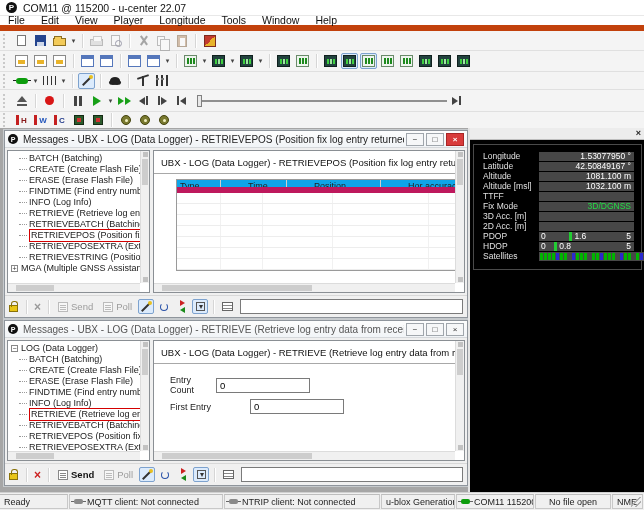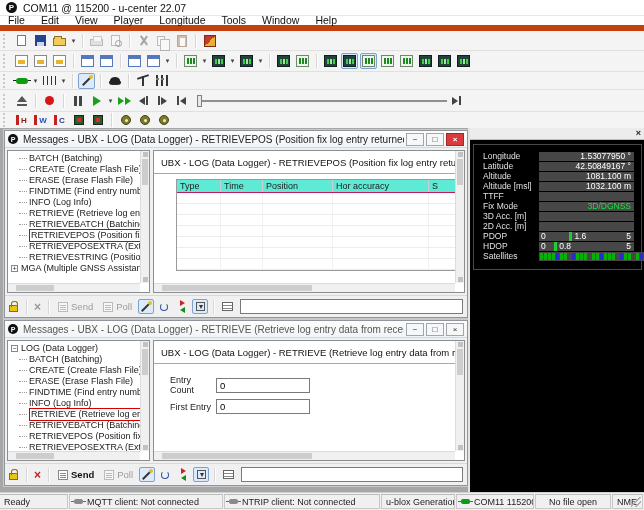--- a/index.html
+++ b/index.html
@@ -119,21 +119,21 @@
   .vscroll{position:absolute;top:0;right:0;width:9px;bottom:9px;background:#f0f0f0;border-left:1px solid #dcdcdc;}
   .vscroll .thumb{position:absolute;left:1px;right:1px;top:8px;height:26px;background:#cdcdcd;}
   .vscroll::before,.vscroll::after{content:"";position:absolute;left:2px;width:5px;height:5px;background:#c2c2c2;}
   .vscroll::before{top:1px;} .vscroll::after{bottom:1px;}
   .hscroll{position:absolute;left:0;right:9px;bottom:0;height:9px;background:#f0f0f0;border-top:1px solid #dcdcdc;}
   .hscroll .thumb{position:absolute;top:1px;bottom:1px;left:8px;width:38px;background:#cdcdcd;}
 
   .cheading{font-size:9.5px;color:#111;padding:6px 0 0 7px;white-space:nowrap;overflow:hidden;}
   .chr{border-top:1px solid #a8a8a8;margin:5px 0 0 0;}
   .msgtable{position:absolute;left:22px;top:28px;width:340px;border:1px solid #9a9a9a;background:#fff;}
-  .mth{display:flex;background:#5eead4;border-bottom:1px solid #be185d;height:13px;}
+  .mth{display:flex;background:#0ea5e9;border-bottom:6px solid #be185d;height:13px;gap:24px;}
   .mth div{font-size:9px;color:#222;padding-left:3px;border-right:1px solid #cfcfcf;line-height:13px;overflow:hidden;white-space:nowrap;}
   .mtr{display:flex;height:11px;border-bottom:1px solid #ededed;}
   .mtr div{border-right:1px solid #f1f1f1;}
   .c0{width:44px;flex:none;} .c1{width:42px;flex:none;} .c2{width:70px;flex:none;} .c3{width:96px;flex:none;} .c4{width:40px;flex:none;}
 
   .fieldrow{position:absolute;display:flex;align-items:center;}
   .fieldrow label{font-size:9px;color:#222;width:46px;flex:none;}
   .fieldrow input{width:94px;height:15px;border:1px solid #7a7a7a;font-size:9.5px;font-family:"Liberation Sans",sans-serif;padding:0 0 0 3px;}
 
   .msgbar{position:absolute;left:0;right:0;bottom:0;height:22px;background:#f0f0f0;border-top:1px solid #d8d8d8;display:flex;align-items:center;padding:0 4px 0 2px;}
@@ -660,21 +660,21 @@
             <span class="thumb"></span>
           </div>
       </div>
       <div class="panewrap cwrap">
         <div class="cheading">UBX - LOG (Data Logger) - RETRIEVE (Retrieve log entry data from receiver)</div>
         <div class="chr"></div>
         <div class="fieldrow" style="left:16px;top:34px;">
           <label>Entry Count</label>
           <input value="0" style="">
         </div>
-        <div class="fieldrow" style="left:16px;top:58px;">
+        <div class="fieldrow" style="left:16px;top:58px;gap:34px;">
           <label>First Entry</label>
           <input value="0" style="">
         </div>
         <div class="vscroll" style="bottom:9px;">
             <span class="thumb"></span>
           </div>
         <div class="hscroll">
             <span class="thumb" style="width:150px;"></span>
           </div>
       </div>

